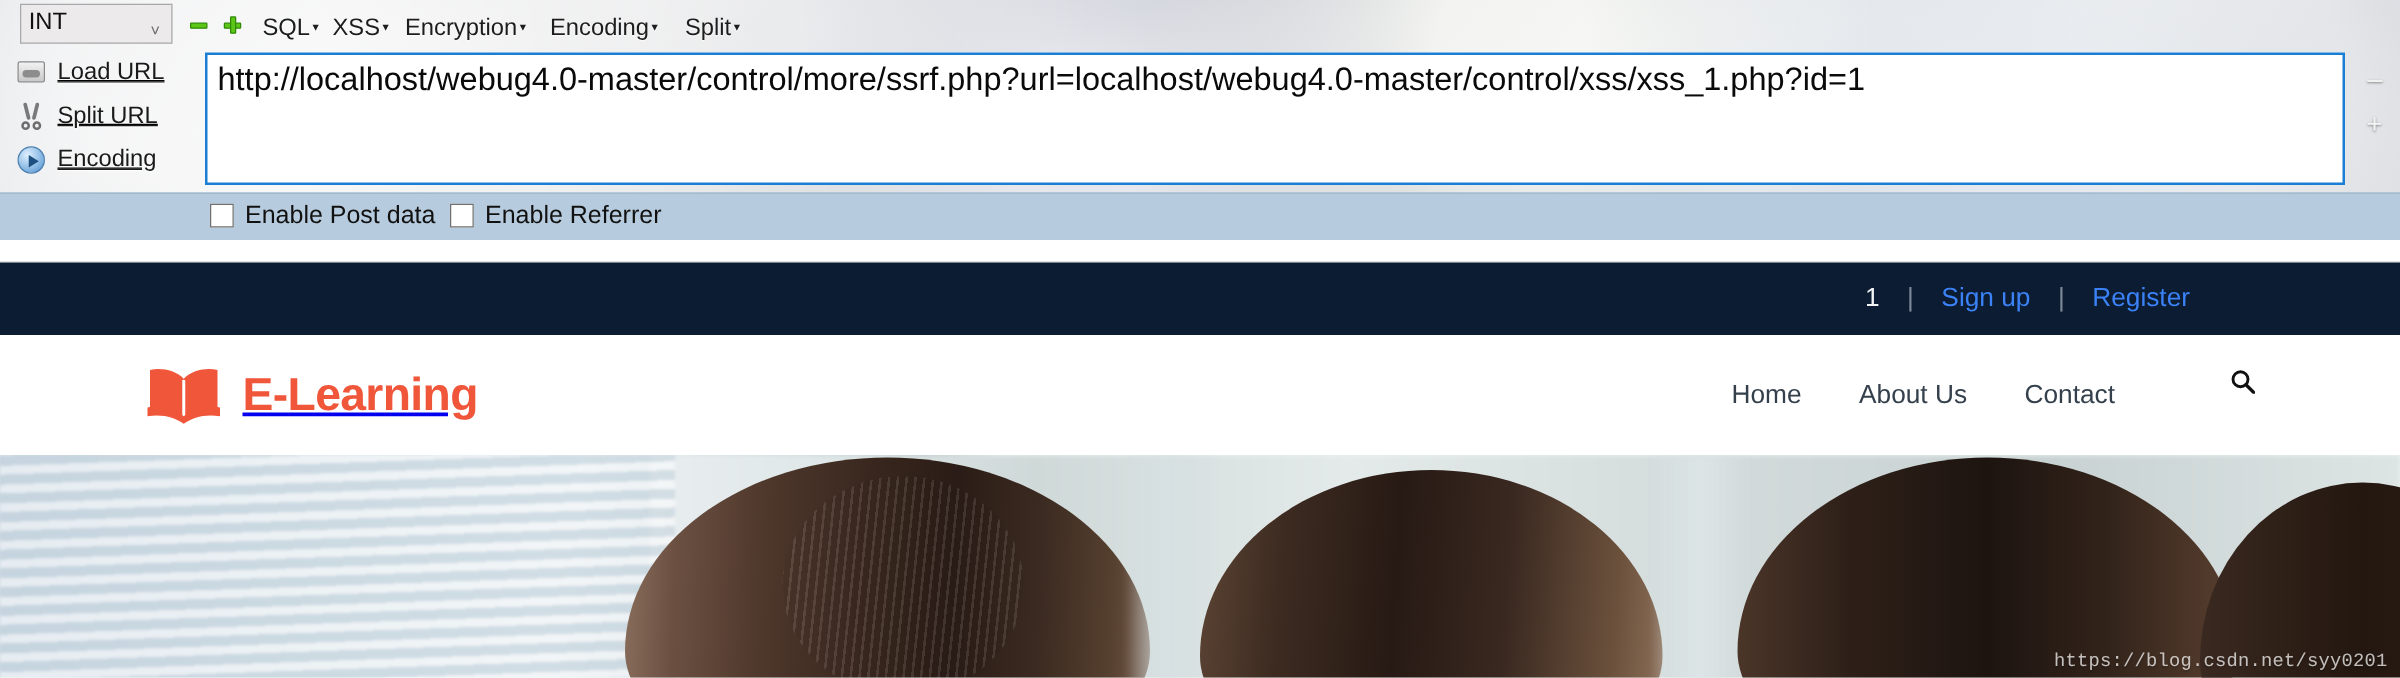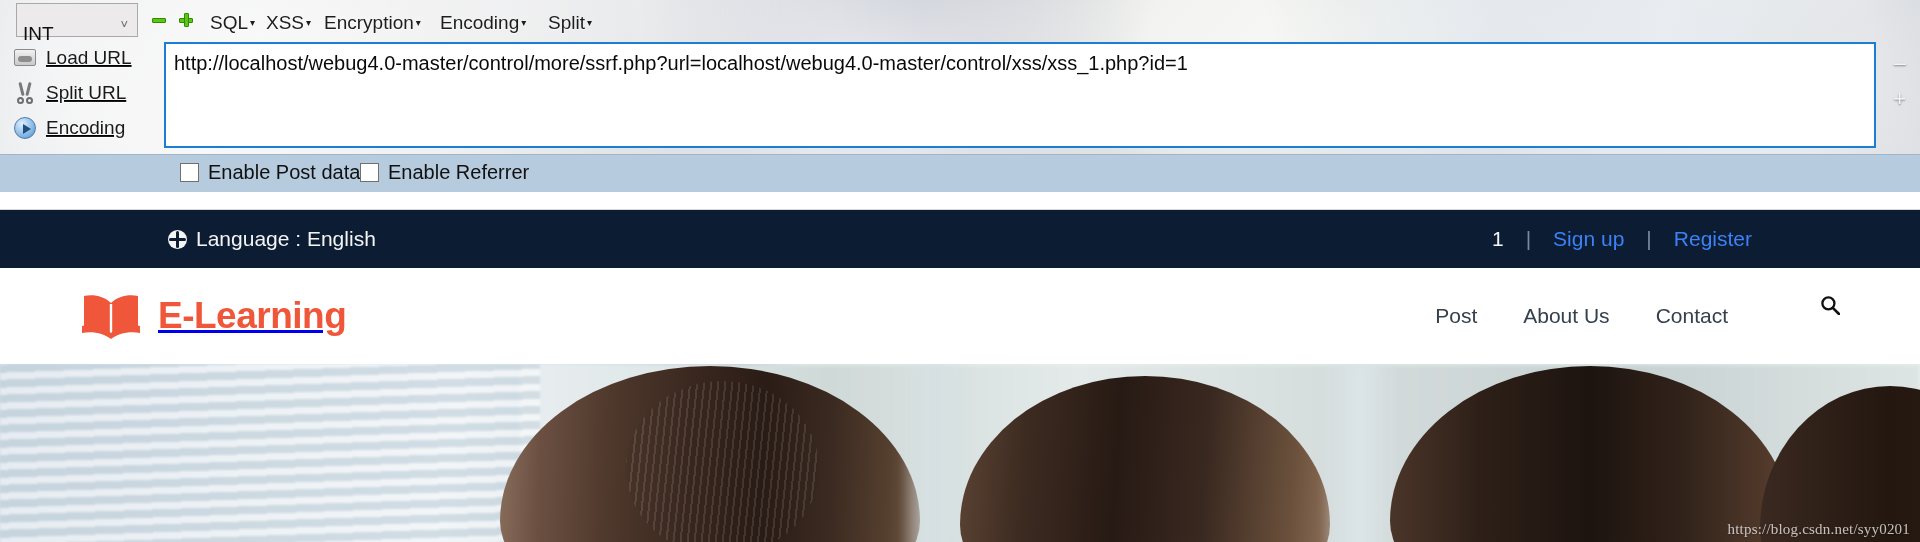--- a/index.html
+++ b/index.html
@@ -29,21 +29,21 @@
 
   #hb-top { position: absolute; left: 0; top: 0; width: 1920px; height: 38px; }
 
   .hb-select {
     position: absolute; left: 16px; top: 3px;
     width: 122px; height: 32px;
     background: #eceaea;
     border: 1px solid #a9a9a9;
     font-size: 19px;
     color: #101010;
-    padding: 16px 6px;
+    padding: 0 6px;
     line-height: 28px;
     font-family: "Liberation Sans", sans-serif;
   }
   .hb-select .caret {
     position: absolute; right: 9px; top: 7px;
     font-size: 13px; color: #6a6a6a;
   }
 
   .hb-minus, .hb-plus {
     position: absolute; top: 13px;
@@ -109,21 +109,21 @@
   .ic-exec:after { content:""; position:absolute; left:8px; top:6px; width:0; height:0;
     border-left:8px solid #1d4f80; border-top:5px solid transparent; border-bottom:5px solid transparent; }
 
   #hb-urlbox {
     position: absolute;
     left: 164px; top: 42px;
     width: 1712px; height: 106px;
     background: #ffffff;
     border: 2px solid #1a7fd4;
     padding: 6px 8px;
-    font-size: 20px;
+    font-size: 26px;
     color: #0a0a0a;
     font-family: "Liberation Sans", sans-serif;
     line-height: 26px;
     overflow: hidden;
     word-break: break-all;
     resize: none;
     outline: none;
   }
 
   .hb-zoomctl {
@@ -147,21 +147,21 @@
     display: flex; align-items: center;
     font-size: 20px; color: #111;
   }
   .hb-check .box {
     width: 19px; height: 19px;
     background: #fff;
     border: 1px solid #707070;
     margin-right: 9px;
     flex: 0 0 19px;
   }
-  .hb-check.c1 { left: 180px; }
+  .hb-check.c1 { left: 168px; }
   .hb-check.c2 { left: 360px; }
 
   
   #page-gap {
     width: 1920px; height: 18px; background: #ffffff;
     border-bottom: 1px solid #d8d8d8;
   }
 
   
   #topbar {
@@ -189,21 +189,21 @@
   #topbar .spacer { flex: 1 1 auto; }
   #topbar .right { display: flex; align-items: center; gap: 22px; }
   #topbar .right a { color: #3b82f6; text-decoration: none; }
   #topbar .right .sep { color: #7d8899; }
 
   
   #header {
     width: 1920px; height: 96px;
     background: #ffffff;
     display: flex; align-items: center;
-    padding: 0 80px;
+    padding: 0 116px;
   }
   .brand { display: flex; align-items: center; gap: 16px; }
   .book-icon { width: 62px; height: 48px; flex: 0 0 62px; }
   .brand-text {
     font-size: 37px; font-weight: bold; color: #f0563a; letter-spacing: -0.5px;
   }
   #header .spacer { flex: 1 1 auto; }
   #header nav { display: flex; align-items: center; gap: 46px; }
   #header nav a {
     color: #35404d; text-decoration: none; font-size: 21px;
@@ -270,21 +270,21 @@
     position:absolute; left: 1320px; top: 0; width: 80px; height: 192px;
     background: linear-gradient(90deg, rgba(205,216,218,0.0), rgba(220,229,231,0.95), rgba(205,216,218,0.0));
     filter: blur(3px);
   }
   .watermark {
     position: absolute; right: 10px; bottom: 18px;
     color: rgba(255,255,255,0.72);
     font-size: 15px;
     letter-spacing: 0.2px;
     text-shadow: 0 1px 2px rgba(0,0,0,0.25);
-    font-family: Liberation Serif, serif;
+    font-family: Liberation Mono, monospace;
     white-space: nowrap;
     margin-left: 29px;
   }
 </style>
 </head>
 <body>
 
 <div id="hackbar">
 
   <div id="hb-top">
@@ -356,24 +356,20 @@
     <label class="hb-check c2">
       <span class="box"></span>
       <span>Enable Referrer</span>
     </label>
   </div>
 </div>
 
 <div id="page-gap"></div>
 
 <div id="topbar">
-  <div class="lang">
-    <span class="globe-icon"></span>
-    <span>Language : English</span>
-  </div>
   <div class="spacer"></div>
   <div class="right">
     <span>1</span>
     <span class="sep">|</span>
     <a href="#">Sign up</a>
     <span class="sep">|</span>
     <a href="#">Register</a>
   </div>
 </div>
 
@@ -384,21 +380,21 @@
         <path d="M31 11 C24 4, 13 2, 4 4 L4 40 C13 38, 24 40, 31 46 Z" fill="#F0563A"></path>
         <path d="M31 11 C38 4, 49 2, 58 4 L58 40 C49 38, 38 40, 31 46 Z" fill="#F0563A"></path>
         <path d="M31 12 L31 46" stroke="#ffffff" stroke-width="2.4" fill="none"></path>
         <path d="M2 34 C14 31, 24 35, 31 41 C38 35, 48 31, 60 34 L60 41 C48 39, 38 42, 31 47 C24 42, 14 39, 2 41 Z" fill="#F0563A"></path>
       </svg>
     </span>
     <span class="brand-text">E-Learning</span>
   </a>
   <div class="spacer"></div>
   <nav>
-    <a href="#">Post</a>
+    <a href="#">Home</a>
     <a href="#">About Us</a>
     <a href="#">Contact</a>
     <span class="search-icon">
       <svg viewBox="0 0 20 20" width="20" height="20" aria-hidden="true">
         <circle cx="8.4" cy="8.4" r="6" fill="none" stroke="#111" stroke-width="2.3"></circle>
         <line x1="12.8" y1="12.8" x2="19" y2="19" stroke="#111" stroke-width="2.6" stroke-linecap="round"></line>
       </svg>
     </span>
   </nav>
 </div>

